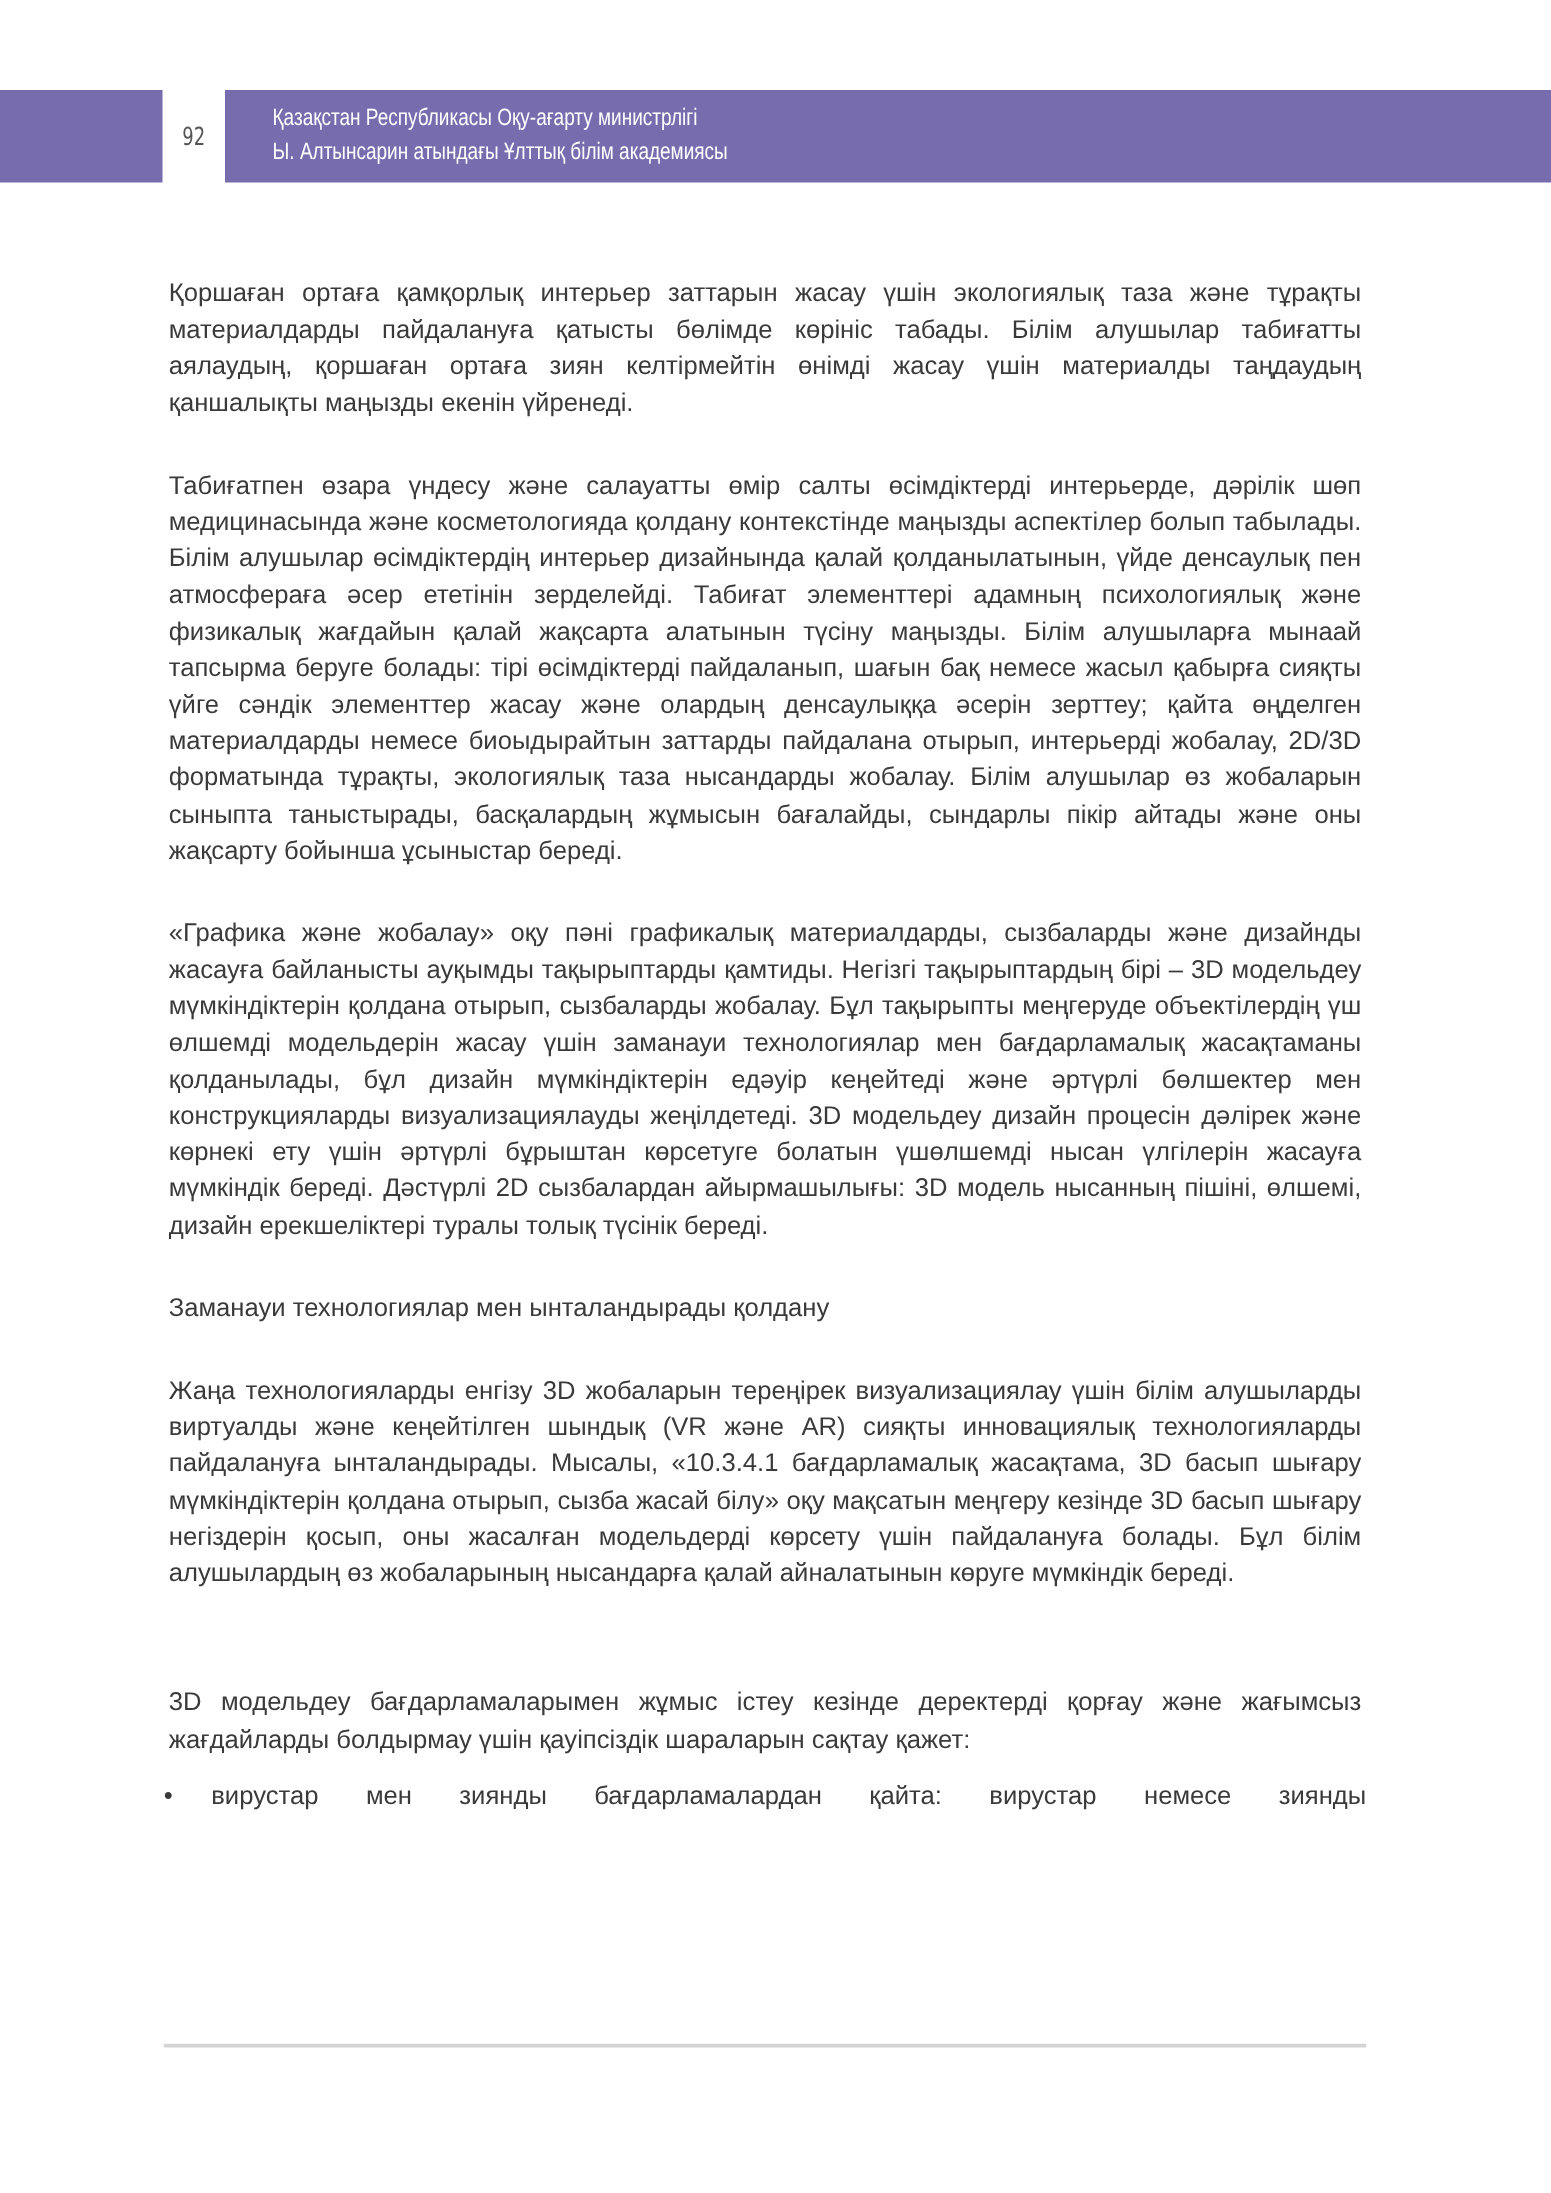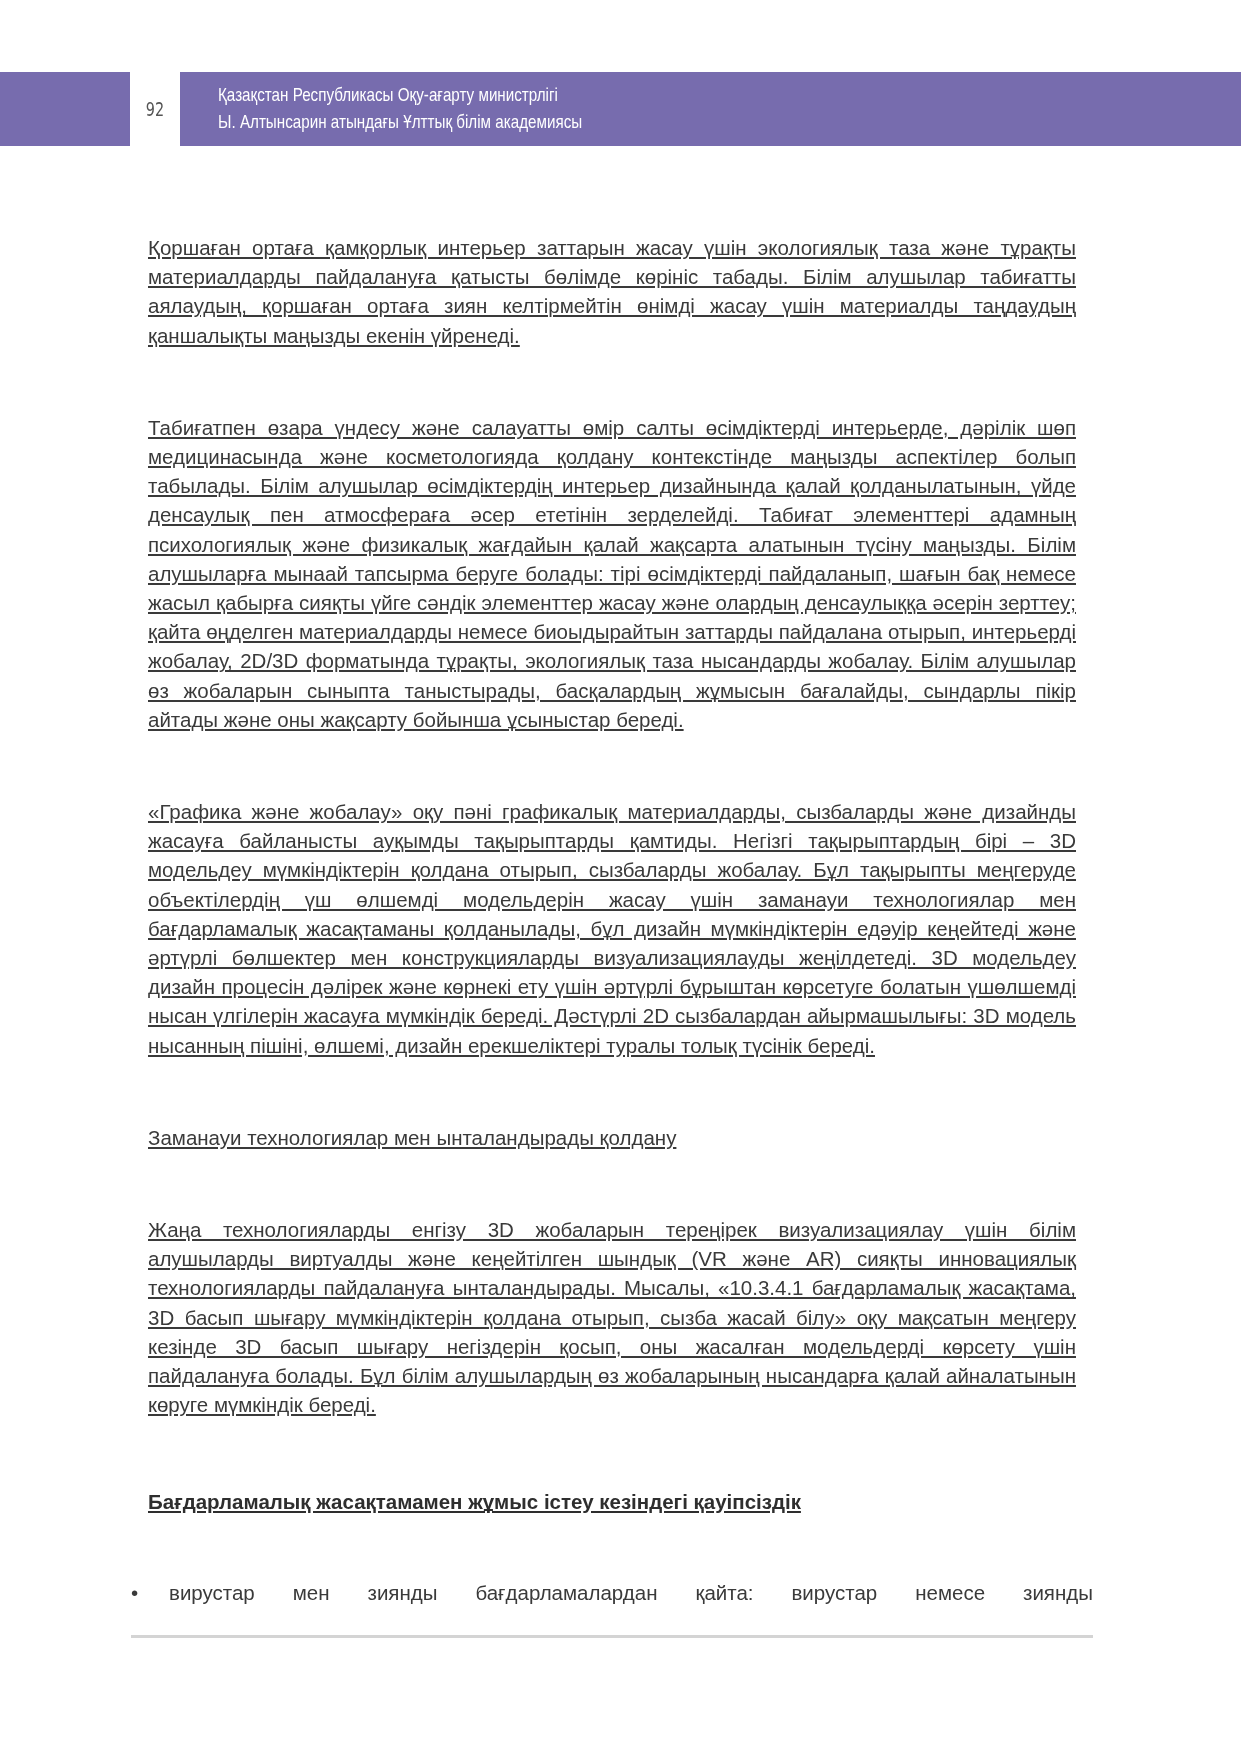--- a/index.html
+++ b/index.html
@@ -27,21 +27,21 @@
     position: absolute; left: 38px; top: 9px;
     color: #ffffff; font-size: 19px; line-height: 27px;
     transform: scaleX(0.8); transform-origin: left top;
     white-space: nowrap;
   }
   .content {
     position: absolute; left: 131px; top: 216px; width: 962px;
     color: #3a3a3a; font-size: 20.5px; line-height: 29.2px;
   }
   .content p {
-    margin: 17px; text-align: justify; hyphens: manual; text-decoration: underline;
+    margin: 4px; text-align: justify; hyphens: manual;
   }
   .gap { height: 29px; }
   .heading {
     font-weight: bold; color: #2e2e2e; margin: 0; font-size: 20.5px;
   }
   .bullet {
     display: flex; margin: 0;
   }
   .bullet .dot { width: 38px; flex: 0 0 38px; }
   .bullet .txt { flex: 1; text-align: justify; text-align-last: justify; }
@@ -68,22 +68,22 @@
   <p>Қоршаған ортаға қамқорлық интерьер заттарын жасау үшін экологиялық таза және тұрақты материалдарды пайдалануға қатысты бөлімде көрініс табады. Білім алушылар табиғатты аялаудың, қоршаған ортаға зиян келтірмейтін өнімді жасау үшін материалды таңдаудың қаншалықты маңызды екенін үйренеді.</p>
   <div class="gap"></div>
   <p>Табиғатпен өзара үндесу және салауатты өмір салты өсімдіктерді интерьерде, дәрілік шөп медицинасында және косметологияда қолдану контекстінде маңы­зды аспектілер болып табылады. Білім алушылар өсімдіктердің интерьер дизай­нында қалай қолданылатынын, үйде денсаулық пен атмосфераға әсер ететінін зерделейді. Табиғат элементтері адамның психологиялық және физикалық жағдайын қалай жақсарта алатынын түсіну маңызды. Білім алушыларға мынаай тапсырма беруге болады: тірі өсімдіктерді пайдаланып, шағын бақ немесе жа­сыл қабырға сияқты үйге сәндік элементтер жасау және олардың денсаулыққа әсерін зерттеу; қайта өңделген материалдарды немесе биоыдырайтын заттар­ды пайдалана отырып, интерьерді жобалау, 2D/3D форматында тұрақты, эколо­гиялық таза нысандарды жобалау. Білім алушылар өз жобаларын сыныпта таны­стырады, басқалардың жұмысын бағалайды, сындарлы пікір айтады және оны жақсарту бойынша ұсыныстар береді.</p>
   <div class="gap"></div>
   <p>«Графика және жобалау» оқу пәні графикалық материалдарды, сызбаларды және дизайнды жасауға байланысты ауқымды тақырыптарды қамтиды. Негізгі тақырыптардың бірі – 3D модельдеу мүмкіндіктерін қолдана отырып, сызбалар­ды жобалау. Бұл тақырыпты меңгеруде объектілердің үш өлшемді модельдерін жасау үшін заманауи технологиялар мен бағдарламалық жасақтаманы қолда­нылады, бұл дизайн мүмкіндіктерін едәуір кеңейтеді және әртүрлі бөлшектер мен конструкцияларды визуализациялауды жеңілдетеді. 3D модельдеу дизайн процесін дәлірек және көрнекі ету үшін әртүрлі бұрыштан көрсетуге болатын үшөлшемді нысан үлгілерін жасауға мүмкіндік береді. Дәстүрлі 2D сызбалардан айырмашылығы: 3D модель нысанның пішіні, өлшемі, дизайн ерекшеліктері ту­ралы толық түсінік береді.</p>
   <div class="gap"></div>
   <p>Заманауи технологиялар мен ынталандырады қолдану</p>
   <div class="gap"></div>
   <p>Жаңа технологияларды енгізу 3D жобаларын тереңірек визуализациялау үшін білім алушыларды виртуалды және кеңейтілген шындық (VR және AR) сияқты инновациялық технологияларды пайдалануға ынталандырады. Мысалы, «10.3.4.1 бағдарламалық жасақтама, 3D басып шығару мүмкіндіктерін қолдана отырып, сызба жасай білу» оқу мақсатын меңгеру кезінде 3D басып шығару негіздерін қосып, оны жасалған модельдерді көрсету үшін пайдалануға болады. Бұл білім алушылардың өз жобаларының нысандарға қалай айналатынын көруге мүмкін­дік береді.</p>
   <div class="gap" style="height:33px"></div>
-  <p class="heading">Бағдарламалық жасақтамамен жұмыс істеу кезіндегі қауіпсіздік</p>
   <div class="gap" style="height:33px"></div>
+  <p>3D модельдеу бағдарламаларымен жұмыс істеу кезінде деректерді қорғау және жағымсыз жағдайларды болдырмау үшін қауіпсіздік шараларын сақтау қажет:</p>
   <div style="height:12px"></div>
   <div class="bullet">
     <span class="dot">•</span>
     <span class="txt">вирустар мен зиянды бағдарламалардан қайта: вирустар немесе зиянды</span>
   </div>
 </main>
 
 <div class="footer-line"></div>
 
 </body></html>

